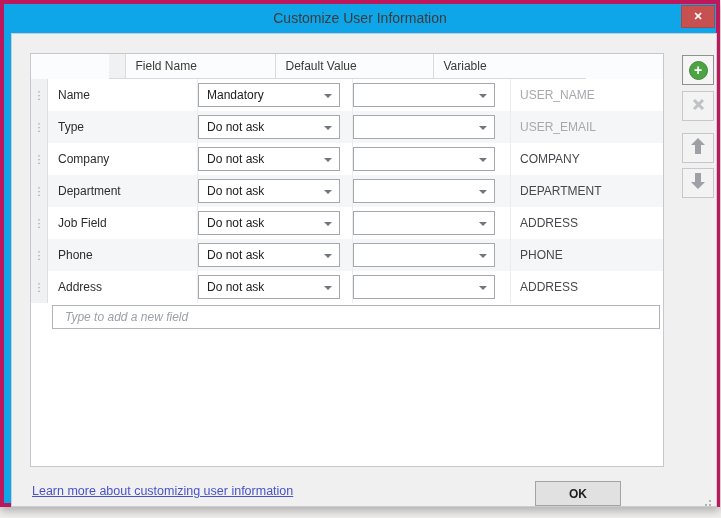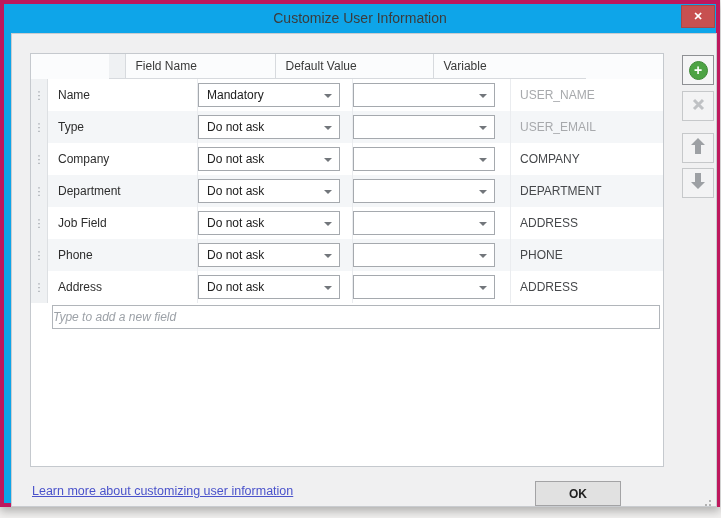--- a/index.html
+++ b/index.html
@@ -96,21 +96,21 @@
     width:0; height:0;
     border-left:4px solid transparent;
     border-right:4px solid transparent;
     border-top:4px solid #72767b;
   }
   .addrow-input {
     position:absolute; left:21px; top:251px;
     width:608px; height:24px; box-sizing:border-box;
     border:1px solid #b1b5ba; background:#ffffff;
     font-family:"Liberation Sans", sans-serif;
-    font-size:12px; color:#333333; padding:0 0;
+    font-size:12px; color:#333333; padding:0 12px;
     outline:none;
   }
   .addrow-input::placeholder { color:#9da2a8; font-style:italic; }
   .sbtn {
     position:absolute; left:670px;
     width:32px; height:30px; box-sizing:border-box;
     background:#f3f3f4; border:1px solid #c6c8ca;
     display:flex; align-items:center; justify-content:center;
     cursor:default;
   }

